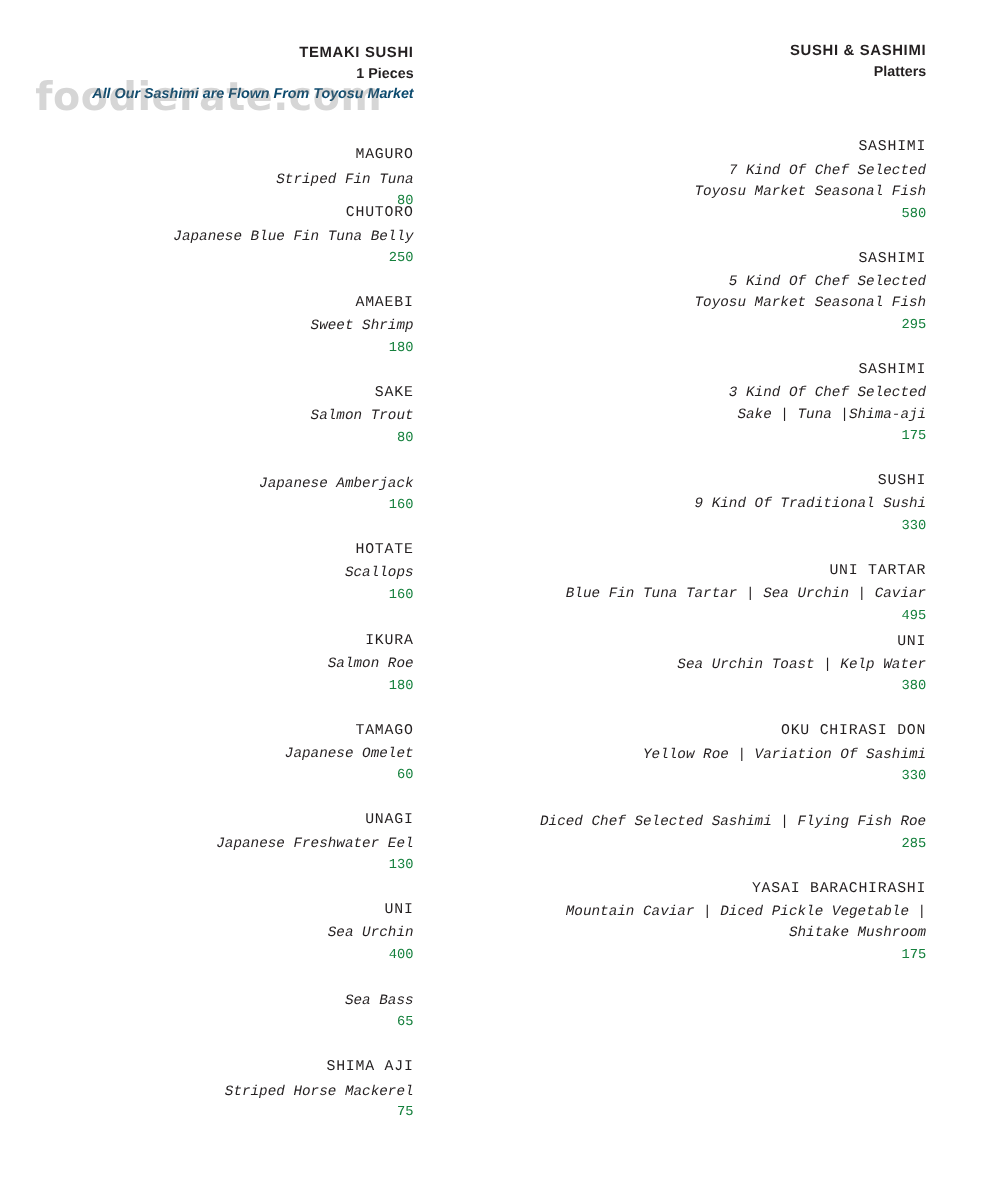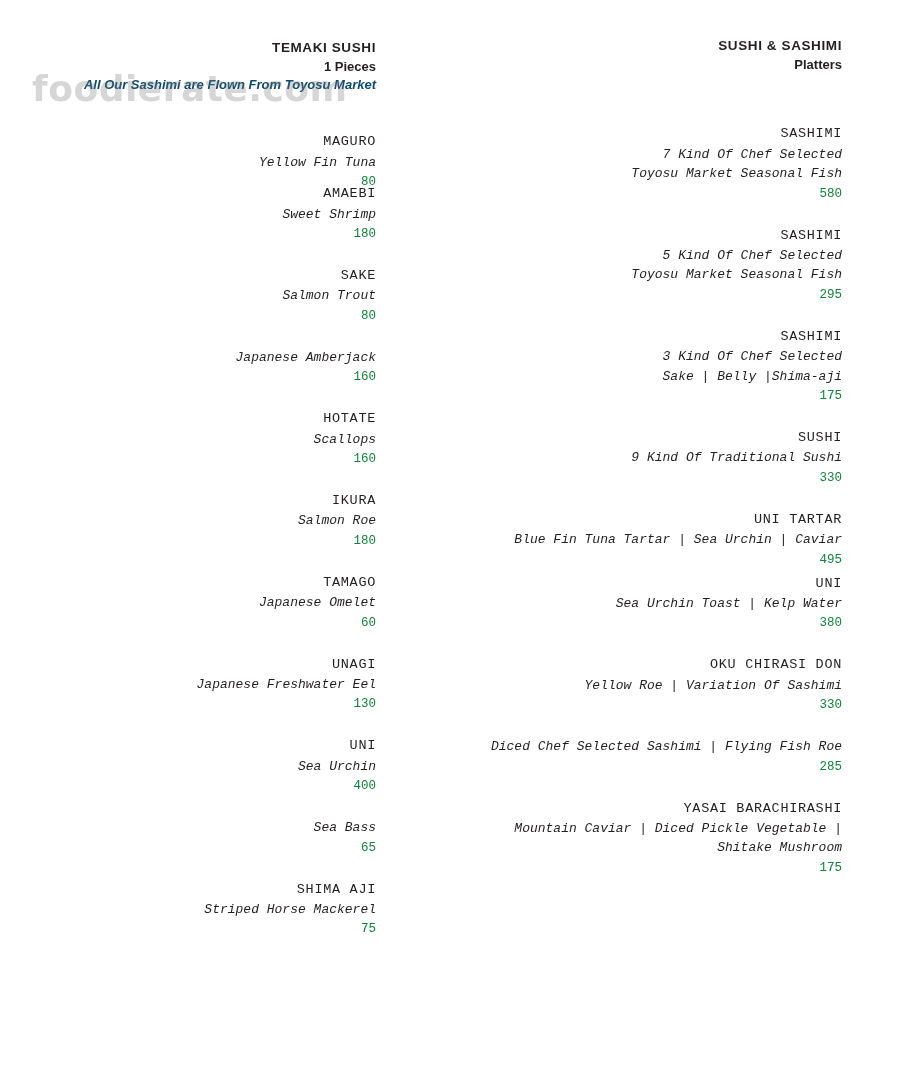--- a/index.html
+++ b/index.html
@@ -117,22 +117,27 @@
   <div class="col col-left">
     <div class="section-head">
       <div class="section-title">TEMAKI SUSHI</div>
       <div class="section-sub">1 Pieces</div>
       <div class="section-note">All Our Sashimi are Flown From Toyosu Market</div>
     </div>
 
     <div class="items">
       <div class="item spacer-first">
         <div class="item-name">MAGURO</div>
-        <div class="item-desc">Yellow Fin Tuna</div>
+        <div class="item-desc">Striped Fin Tuna</div>
         <div class="item-price">80</div>
+      </div>
+      <div class="item tight">
+        <div class="item-name">CHUTORO</div>
+        <div class="item-desc">Japanese Blue Fin Tuna Belly</div>
+        <div class="item-price">250</div>
       </div>
       <div class="item tight">
         <div class="item-name">AMAEBI</div>
         <div class="item-desc">Sweet Shrimp</div>
         <div class="item-price">180</div>
       </div>
       <div class="item tight">
         <div class="item-name">SAKE</div>
         <div class="item-desc">Salmon Trout</div>
         <div class="item-price">80</div>
@@ -193,21 +198,21 @@
       </div>
       <div class="item tight">
         <div class="item-name">SASHIMI</div>
         <div class="item-desc">5 Kind Of Chef Selected</div>
         <div class="item-desc">Toyosu Market Seasonal Fish</div>
         <div class="item-price">295</div>
       </div>
       <div class="item tight">
         <div class="item-name">SASHIMI</div>
         <div class="item-desc">3 Kind Of Chef Selected</div>
-        <div class="item-desc">Sake | Belly |Shima-aji</div>
+        <div class="item-desc">Sake | Tuna |Shima-aji</div>
         <div class="item-price">175</div>
       </div>
       <div class="item tight">
         <div class="item-name">SUSHI</div>
         <div class="item-desc">9 Kind Of Traditional Sushi</div>
         <div class="item-price">330</div>
       </div>
       <div class="item tight">
         <div class="item-name">UNI TARTAR</div>
         <div class="item-desc">Blue Fin Tuna Tartar | Sea Urchin | Caviar</div>

